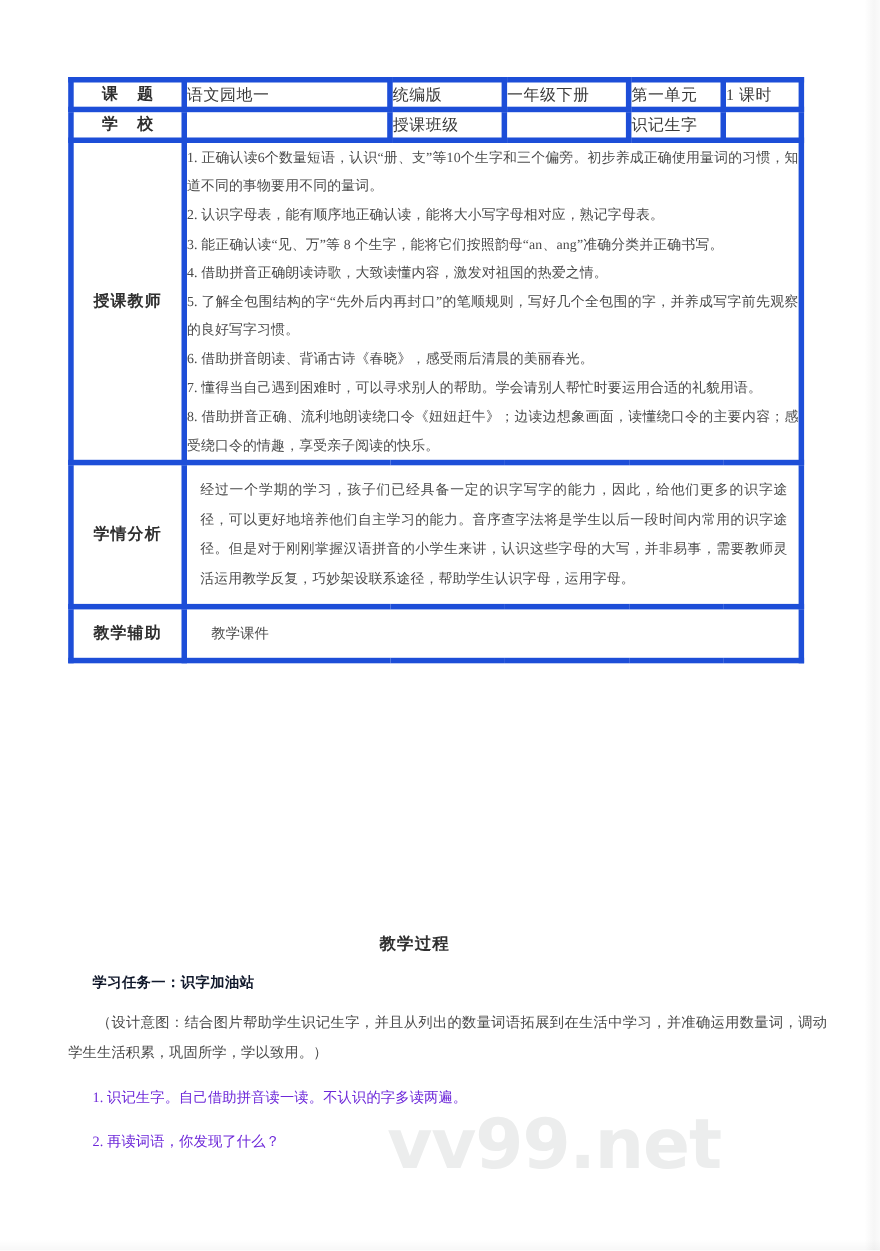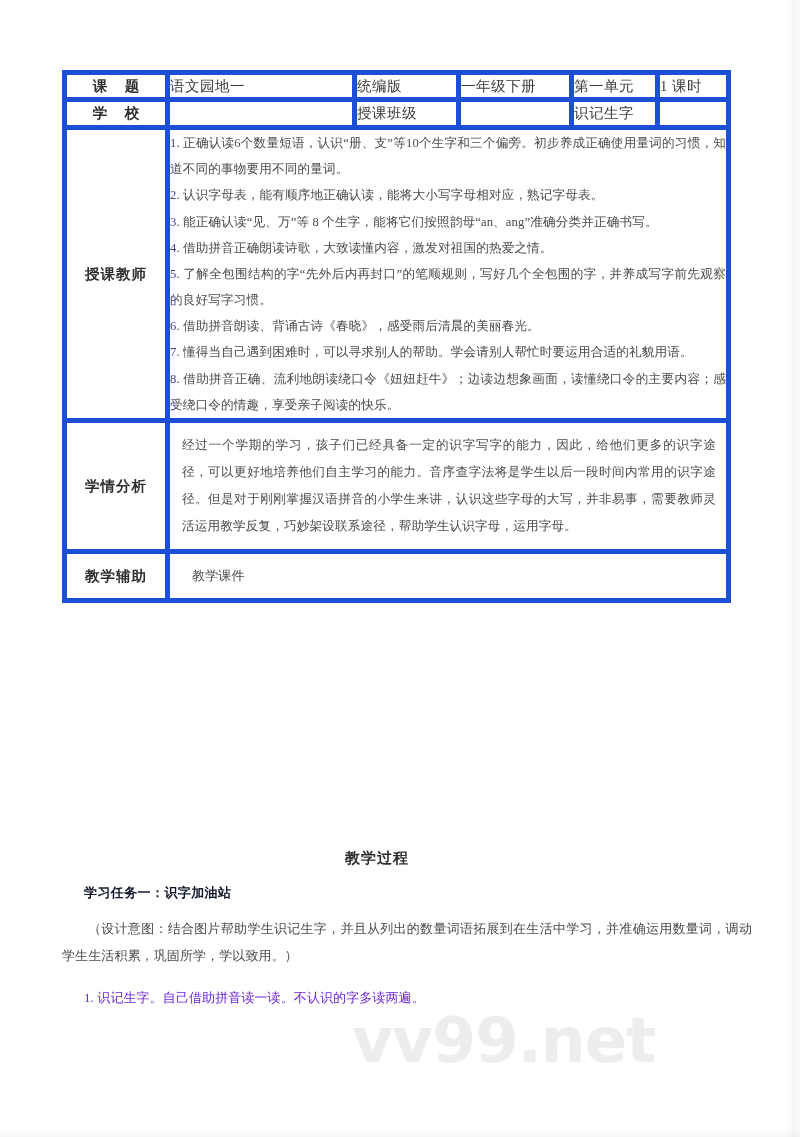--- a/index.html
+++ b/index.html
@@ -142,21 +142,20 @@
     margin: 0 0 14px 22px;
     letter-spacing: 0.4px;
   }
   .para {
     font-size: 13px;
     line-height: 2.1;
     color: #4a4a4a;
     margin: 0 0 6px 0;
     text-align: justify;
     letter-spacing: 0.1px;
-    font-family: Liberation Mono, monospace;
   }
   .para.indent { text-indent: 26px; }
   .step {
     font-size: 13px;
     line-height: 2.05;
     color: #6d28d9;
     margin: 14px 0 0 22px;
     letter-spacing: 0.1px;
   }
 </style>
@@ -223,17 +222,18 @@
         <td class="body-cell aux" colspan="5">教学课件</td>
       </tr>
     </tbody>
   </table>
 
   <div class="after">
     <div class="proc-title">教学过程</div>
     <div class="task-title">学习任务一：识字加油站</div>
     <p class="para indent">（设计意图：结合图片帮助学生识记生字，并且从列出的数量词语拓展到在生活中学习，并准确运用数量词，调动学生生活积累，巩固所学，学以致用。）</p>
     <div class="step">1. 识记生字。自己借助拼音读一读。不认识的字多读两遍。</div>
+    <div class="step">2. 再读词语，你发现了什么？</div>
   </div>
 
   <div class="page-edge-right"></div>
   <div class="page-edge-bottom"></div>
 </div>
 
 </body></html>

